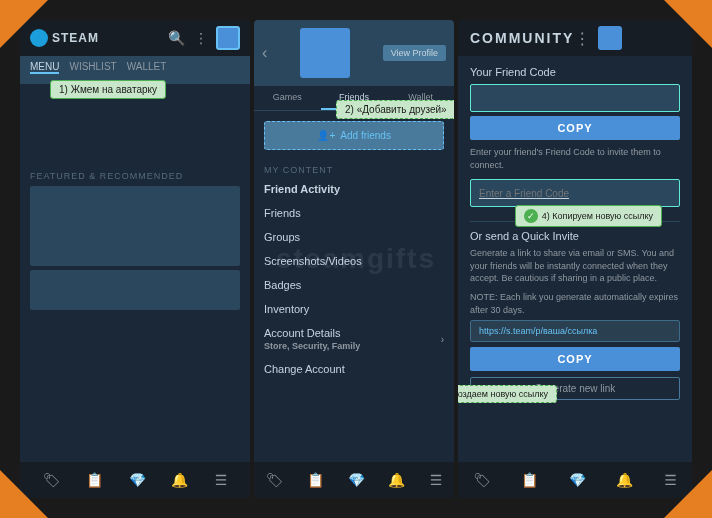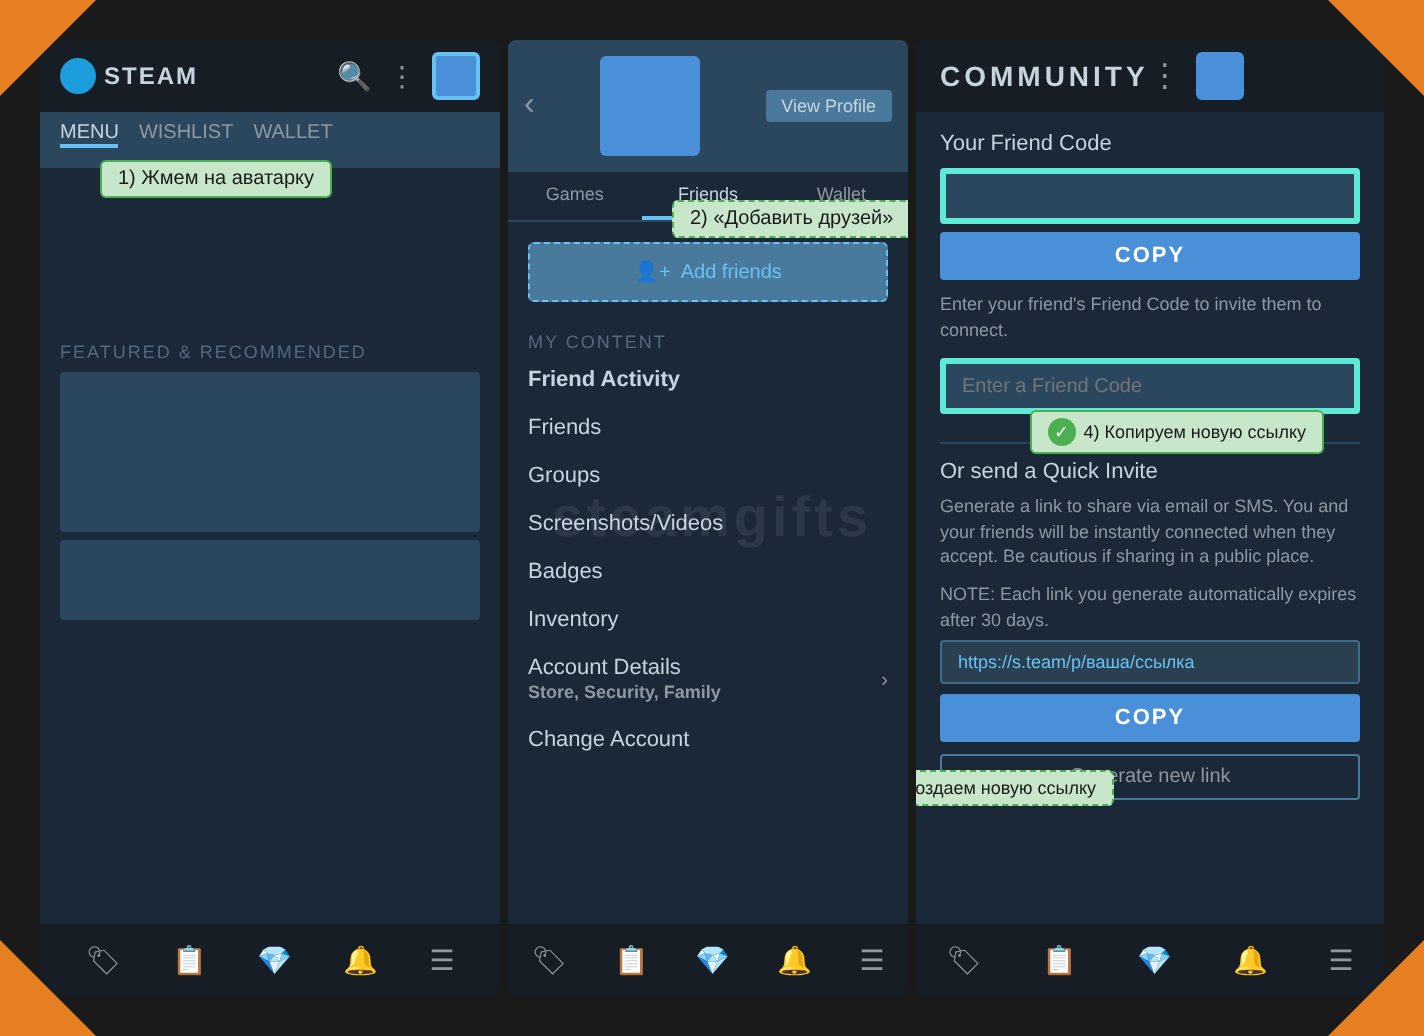--- a/index.html
+++ b/index.html
@@ -355,27 +355,28 @@
 
     .section-title {
       color: #c6d4df;
       font-size: 11px;
       margin-bottom: 6px;
     }
 
     .friend-code-input {
       width: 100%;
       background: #2a475e;
-      border: 3px solid #5eead4;
+      border: 1px solid #5eead4;
       color: #c6d4df;
       font-size: 10px;
       padding: 5px 8px;
       border-radius: 2px;
       margin-bottom: 6px;
       height: 28px;
+      text-decoration: underline;
     }
 
     .copy-btn {
       width: 100%;
       background: #4a90d9;
       color: white;
       border: none;
       padding: 6px;
       font-size: 11px;
       font-weight: bold;

